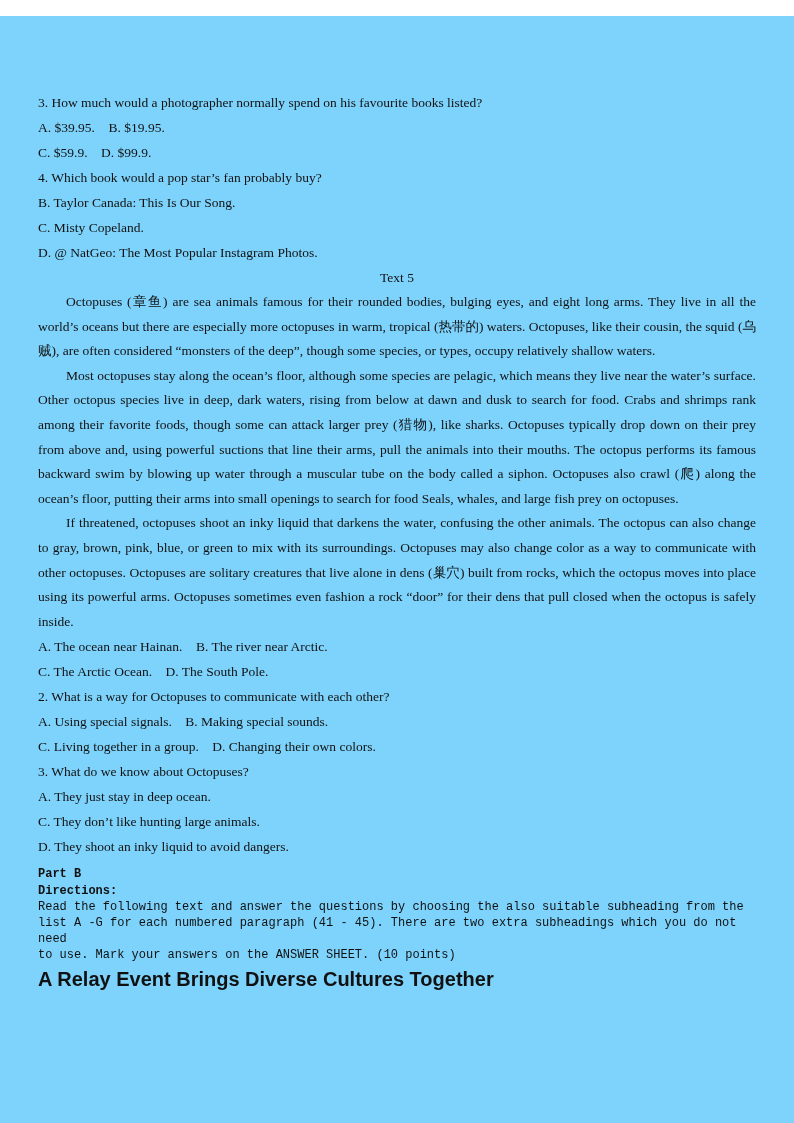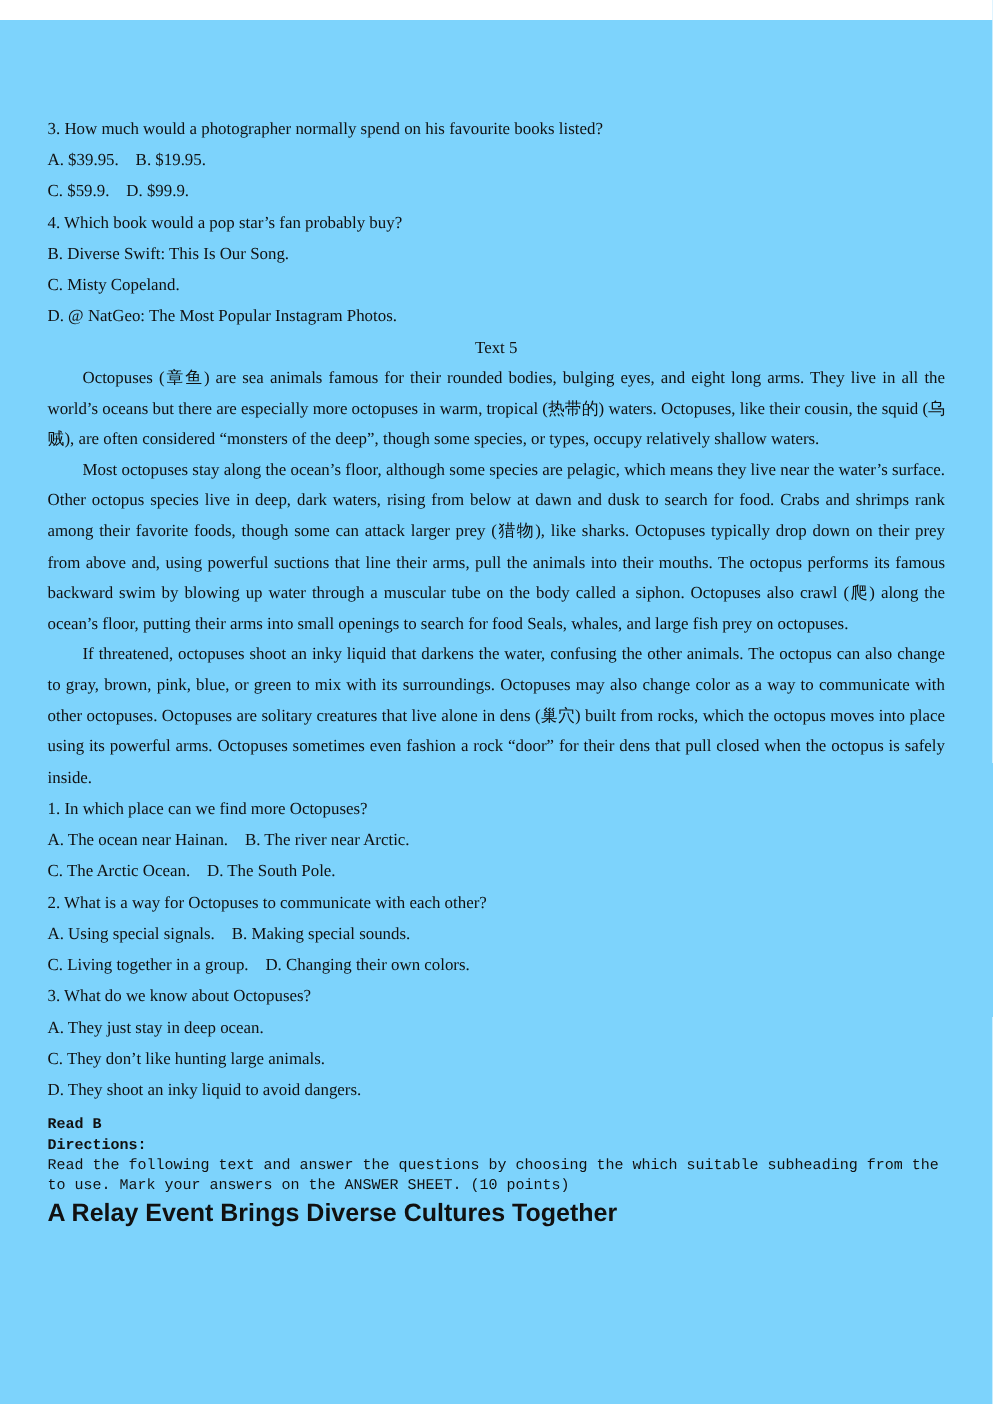--- a/index.html
+++ b/index.html
@@ -51,46 +51,46 @@
 </head>
 <body>
 
 <div class="page">
 
   <section>
     <p class="ln">3. How much would a photographer normally spend on his favourite books listed?</p>
     <p class="ln">A. $39.95.    B. $19.95.</p>
     <p class="ln">C. $59.9.    D. $99.9.</p>
     <p class="ln">4. Which book would a pop star’s fan probably buy?</p>
-    <p class="ln">B. Diverse Swift: This Is Our Song.</p>
+    <p class="ln">B. Taylor Canada: This Is Our Song.</p>
     <p class="ln">C. Misty Copeland.</p>
     <p class="ln">D. @ NatGeo: The Most Popular Instagram Photos.</p>
   </section>
 
   <section>
     <p class="center-title">Text 5</p>
     <p class="para">Octopuses (章鱼) are sea animals famous for their rounded bodies, bulging eyes, and eight long arms. They live in all the world’s oceans but there are especially more octopuses in warm, tropical (热带的) waters. Octopuses, like their cousin, the squid (乌贼), are often considered “monsters of the deep”, though some species, or types, occupy relatively shallow waters.</p>
     <p class="para">Most octopuses stay along the ocean’s floor, although some species are pelagic, which means they live near the water’s surface. Other octopus species live in deep, dark waters, rising from below at dawn and dusk to search for food. Crabs and shrimps rank among their favorite foods, though some can attack larger prey (猎物), like sharks. Octopuses typically drop down on their prey from above and, using powerful suctions that line their arms, pull the animals into their mouths. The octopus performs its famous backward swim by blowing up water through a muscular tube on the body called a siphon. Octopuses also crawl (爬) along the ocean’s floor, putting their arms into small openings to search for food Seals, whales, and large fish prey on octopuses.</p>
     <p class="para">If threatened, octopuses shoot an inky liquid that darkens the water, confusing the other animals. The octopus can also change to gray, brown, pink, blue, or green to mix with its surroundings. Octopuses may also change color as a way to communicate with other octopuses. Octopuses are solitary creatures that live alone in dens (巢穴) built from rocks, which the octopus moves into place using its powerful arms. Octopuses sometimes even fashion a rock “door” for their dens that pull closed when the octopus is safely inside.</p>
 
-    <p class="ln">1. In which place can we find more Octopuses?</p>
     <p class="ln">A. The ocean near Hainan.    B. The river near Arctic.</p>
     <p class="ln">C. The Arctic Ocean.    D. The South Pole.</p>
 
     <p class="ln">2. What is a way for Octopuses to communicate with each other?</p>
     <p class="ln">A. Using special signals.    B. Making special sounds.</p>
     <p class="ln">C. Living together in a group.    D. Changing their own colors.</p>
 
     <p class="ln">3. What do we know about Octopuses?</p>
     <p class="ln">A. They just stay in deep ocean.</p>
     <p class="ln">C. They don’t like hunting large animals.</p>
     <p class="ln">D. They shoot an inky liquid to avoid dangers.</p>
   </section>
 
   <section class="monoblock">
-    <p class="mln b">Read B</p>
+    <p class="mln b">Part B</p>
     <p class="mln b">Directions:</p>
-    <p class="mln">Read the following text and answer the questions by choosing the which suitable subheading from the</p>
+    <p class="mln">Read the following text and answer the questions by choosing the also suitable subheading from the</p>
+    <p class="mln">list A -G for each numbered paragraph (41 - 45). There are two extra subheadings which you do not need</p>
     <p class="mln">to use. Mark your answers on the ANSWER SHEET. (10 points)</p>
     <p class="relay">A Relay Event Brings Diverse Cultures Together</p>
   </section>
 
 </div>
 
 </body></html>

